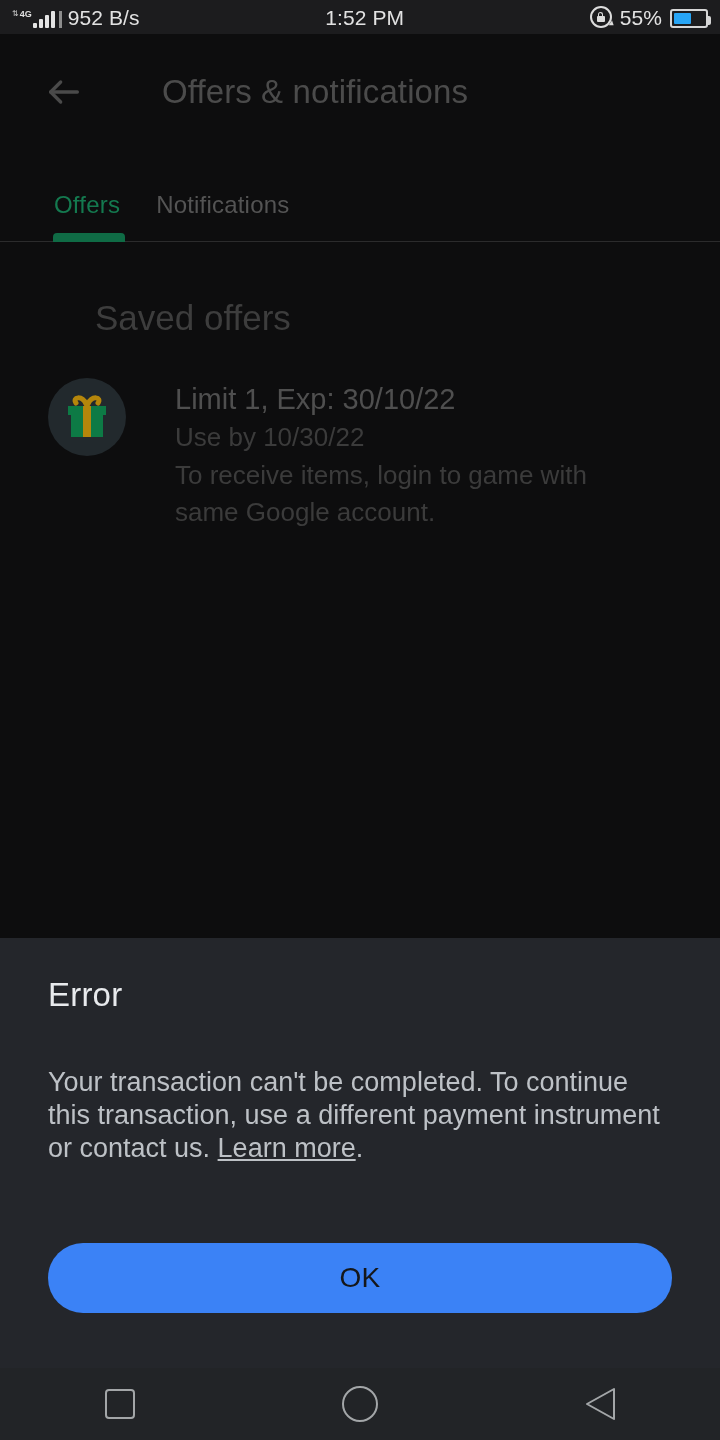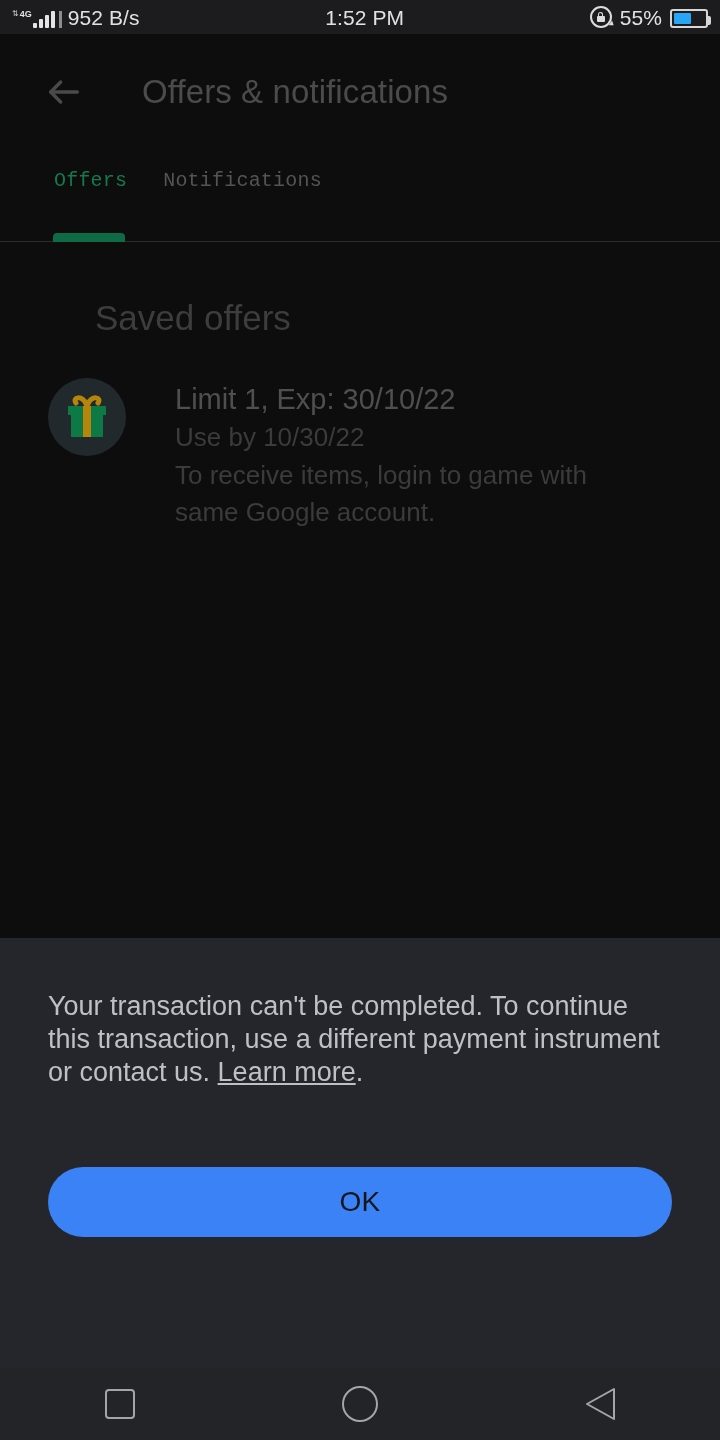--- a/index.html
+++ b/index.html
@@ -72,30 +72,30 @@
     display:flex; align-items:center; padding:2px;
   }
   .batt .fill{ height:100%; background:#28a5f5; border-radius:1px;}
   .batt .tip{
     position:absolute; right:-5px; top:5px; width:3px; height:9px;
     background:#d6d6d6; border-radius:0 2px 2px 0;
   }
 
   
   #appcontent{ position:absolute; top:34px; left:0; width:720px; height:904px; background:#0d0d0e;}
-  #appbar{ height:115px; display:flex; align-items:center; padding-left:36px;}
+  #appbar{ height:115px; display:flex; align-items:center; padding-left:36px;gap:20px;}
   #backbtn{ width:56px; height:56px; display:flex; align-items:center; justify-content:center;}
   #apptitle{
     font-size:33px; color:#4b4b4b; margin-left:50px; letter-spacing:.1px;
   }
 
   #tabs{ position:relative; height:92px; display:flex; align-items:flex-start; padding-left:36px; gap:0;}
   .tab{
-    position:relative; height:92px; display:flex; align-items:flex-start;
-    padding:20px 18px 0 18px; font-size:20px; letter-spacing:.2px;font-family:Liberation Mono, monospace;
+    position:relative; height:92px; display:flex; align-items:center;
+    padding:20px 18px 0 18px; font-size:24px; letter-spacing:.2px;
   }
   .tab.active{ color:#14794f;}
   .tab.inactive{ color:#545454;}
   .tab-ind{
     position:absolute; left:53px; bottom:-1px;
     width:72px; height:9px; background:#0f6b45; border-radius:4px 4px 0 0;
   }
   #tabdivider{ height:1px; background:#2b2b2c; width:720px;}
 
   #offerslabel{ font-size:35px; color:#3d3d3d; padding:56px 0 0 95px;}
@@ -221,20 +221,21 @@
       <div id="offertext">
         <div class="offer-title">Limit 1, Exp: 30/10/22</div>
         <div class="offer-sub">Use by 10/30/22</div>
         <div class="offer-sub">To receive items, login to game with same Google account.</div>
       </div>
     </div>
 
   </div>
 
   <div id="dialog">
+    <div id="dialog-title">Error</div>
     <div id="dialog-body">
       <span>Your transaction can't be completed. To continue this transaction, use a different payment instrument or contact us. </span><a id="learnmore" href="#">Learn more</a><span>.</span>
     </div>
     <div id="okwrap">
       <button id="okbtn">OK</button>
     </div>
   </div>
 
   <div id="navbar">
     <div class="navcell">

